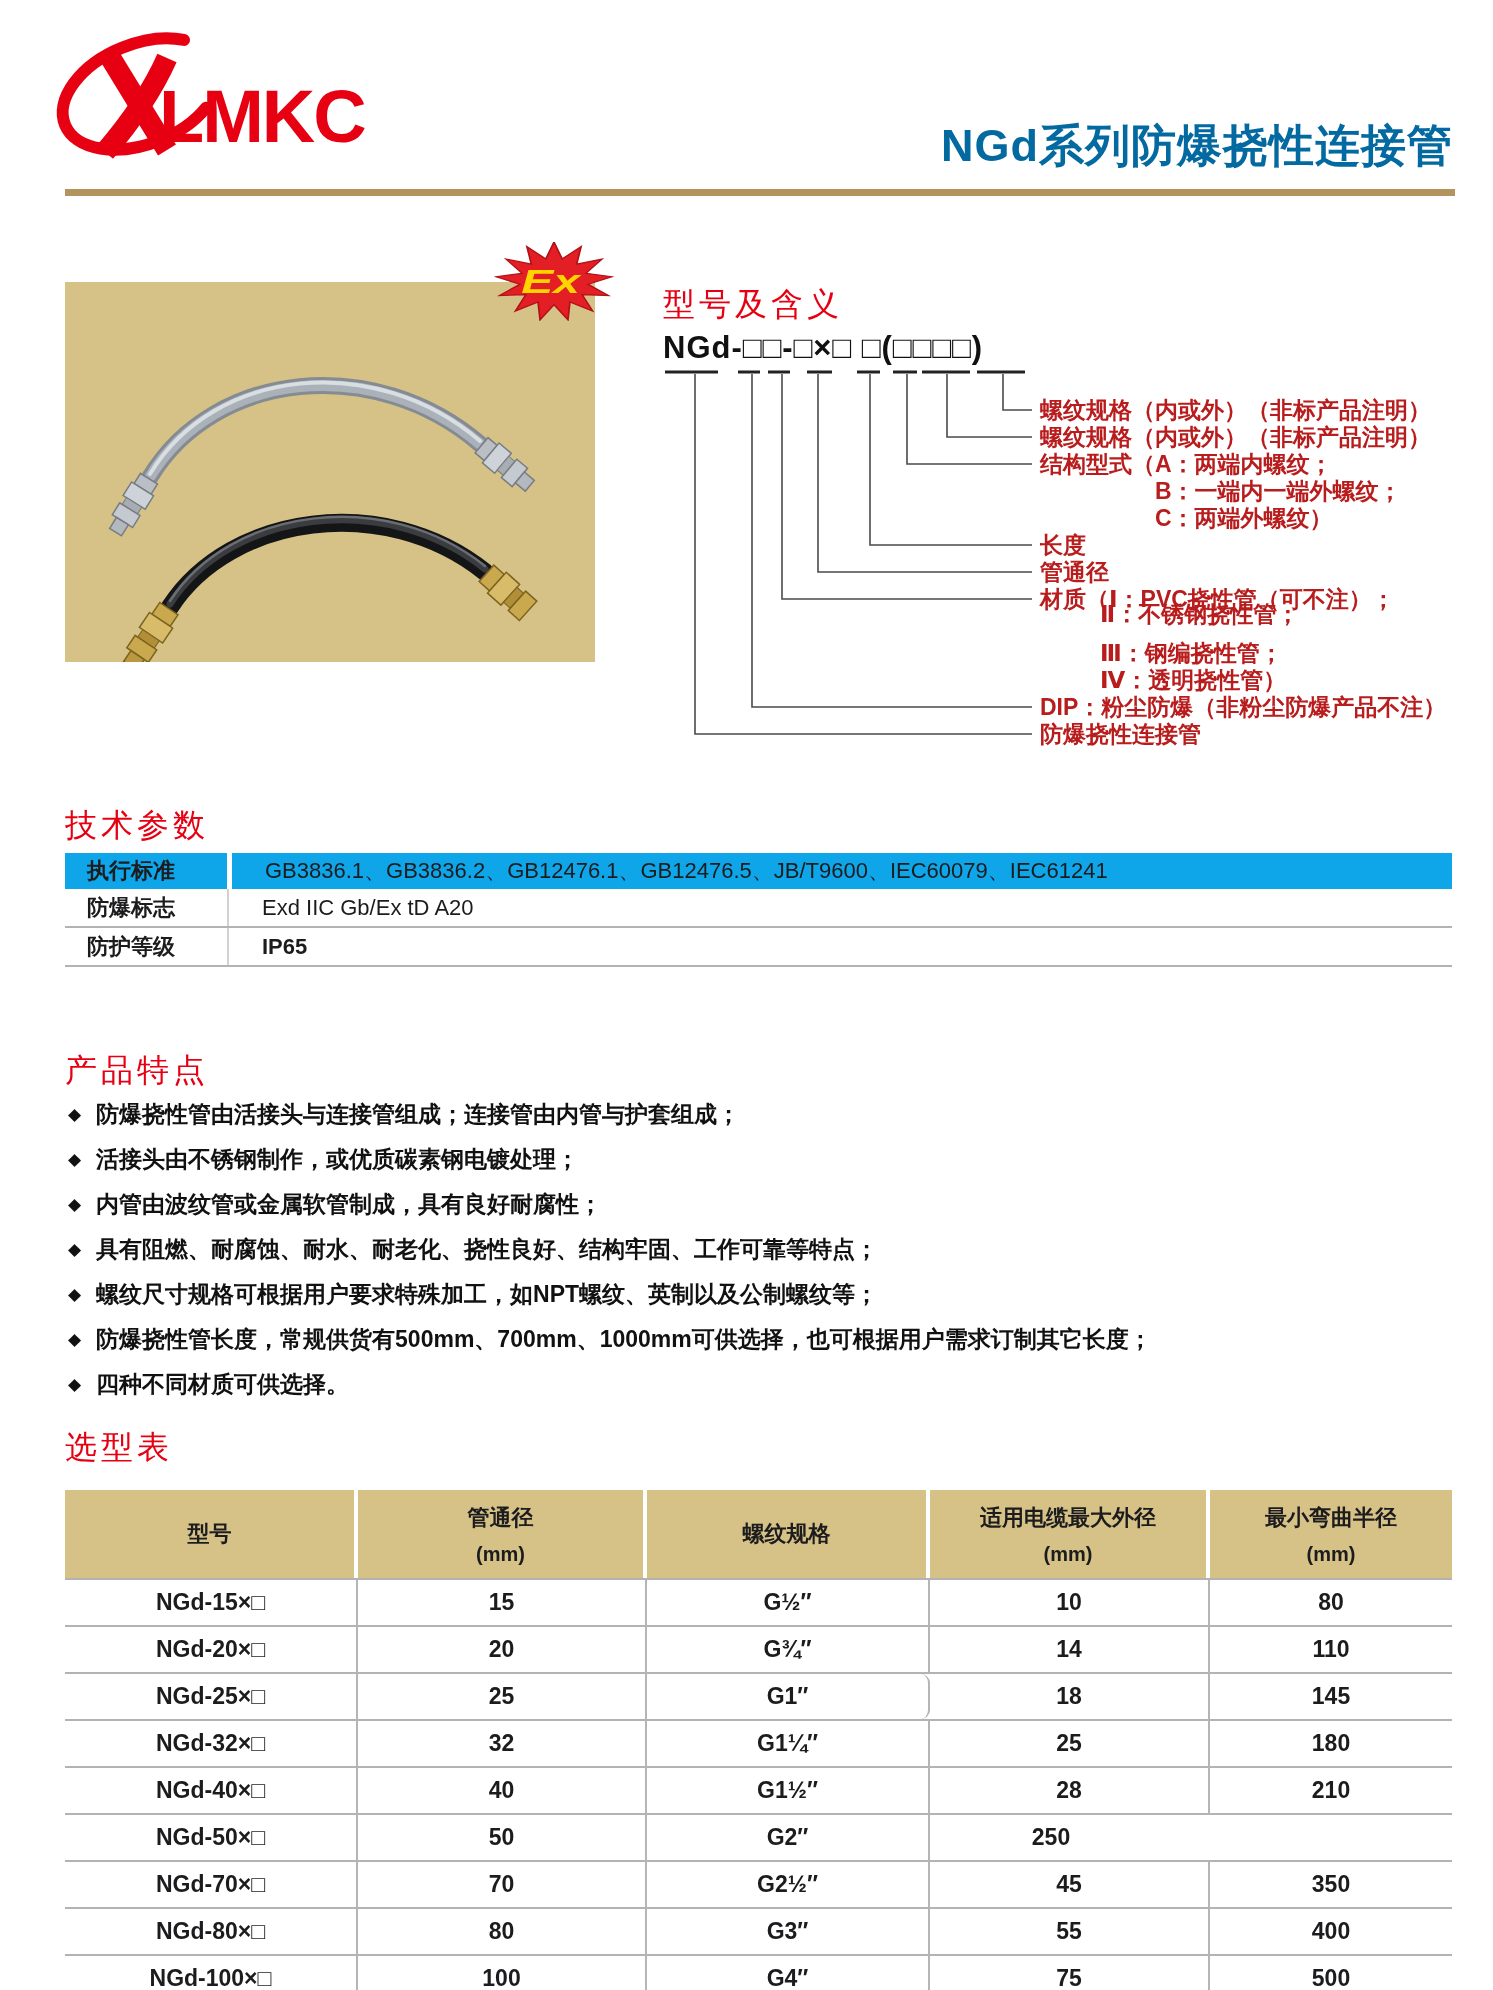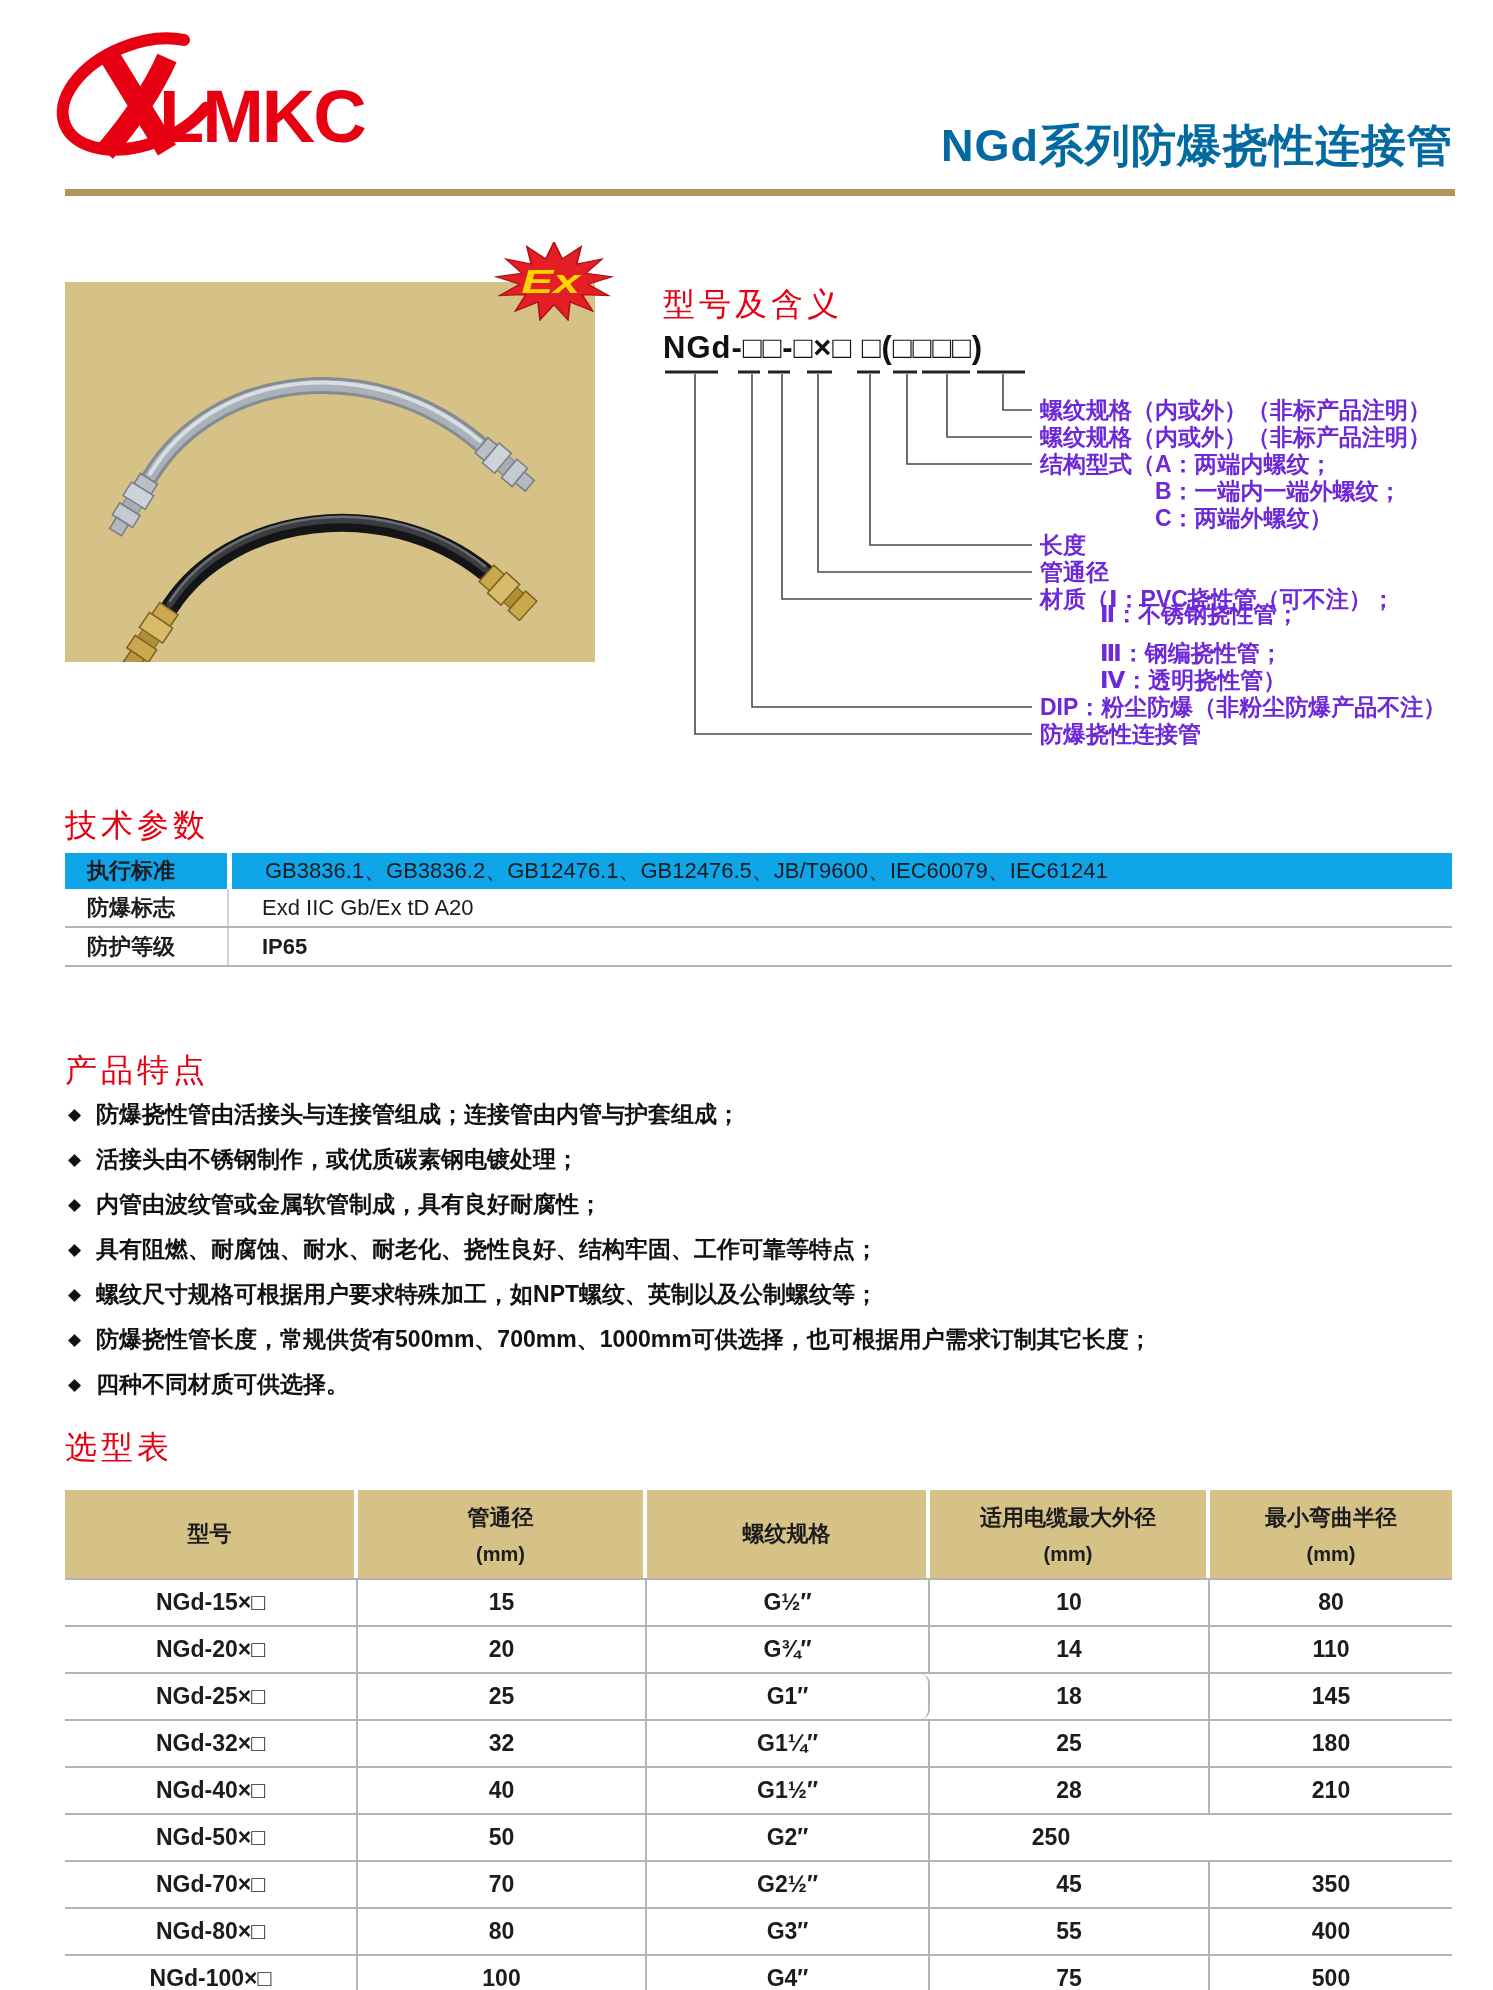--- a/index.html
+++ b/index.html
@@ -10,21 +10,21 @@
   
   .doc-title{position:absolute;top:116px;right:40px;font-size:45px;font-weight:700;color:#0369a1;letter-spacing:1px;}
   .gold-rule{position:absolute;left:65px;top:189px;width:1390px;height:7px;background:#b2945c;}
 
   
   .img-box{position:absolute;left:65px;top:282px;width:530px;height:380px;background:#d6c286;}
 
   
   .sec-heading{position:absolute;font-size:32px;color:#e60012;letter-spacing:4px;font-weight:400;white-space:nowrap;}
   .model-code{position:absolute;left:663px;top:330px;font-size:31px;font-weight:700;letter-spacing:1px;color:#111;white-space:nowrap;}
-  .model-label{position:absolute;font-size:23px;font-weight:700;line-height:28px;color:#6d28d9;white-space:nowrap;}
+  .model-label{position:absolute;font-size:23px;font-weight:700;line-height:28px;color:#b91c1c;white-space:nowrap;}
 
   
   .tech-table{position:absolute;left:65px;top:853px;width:1387px;}
   .tech-row{display:flex;align-items:center;}
   .tech-row.tan{background:#0ea5e9;height:36px;}
   .tech-row.plain{height:37px;border-bottom:2px solid #b3b3b3;}
   .tech-label{width:140px;flex:0 0 140px;font-size:22px;font-weight:700;padding-left:22px;}
   .tech-row.tan .tech-label{border-right:5px solid #ffffff;align-self:stretch;display:flex;align-items:center;}
   .tech-row.plain .tech-label{border-right:2px solid #d2d2d2;align-self:stretch;display:flex;align-items:center;}
   .tech-value{padding-left:33px;font-size:22px;font-weight:400;white-space:nowrap;}

